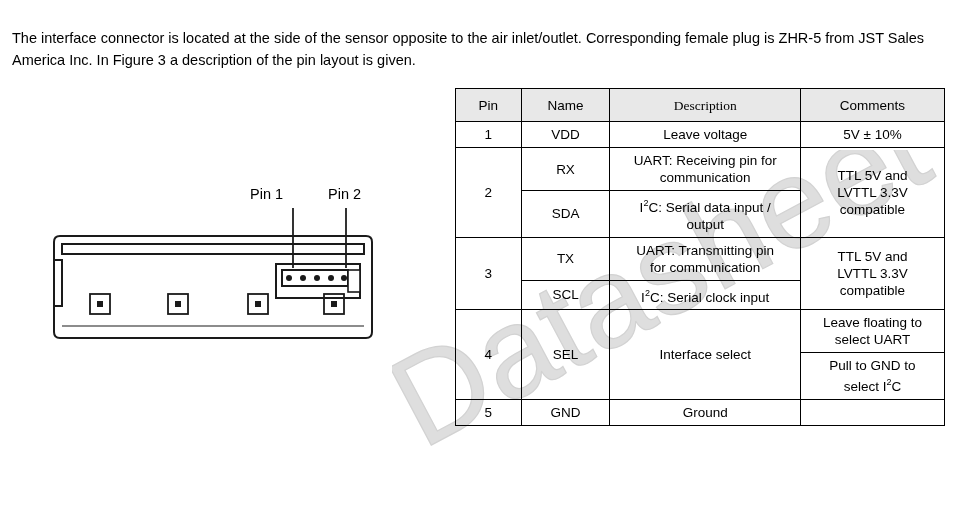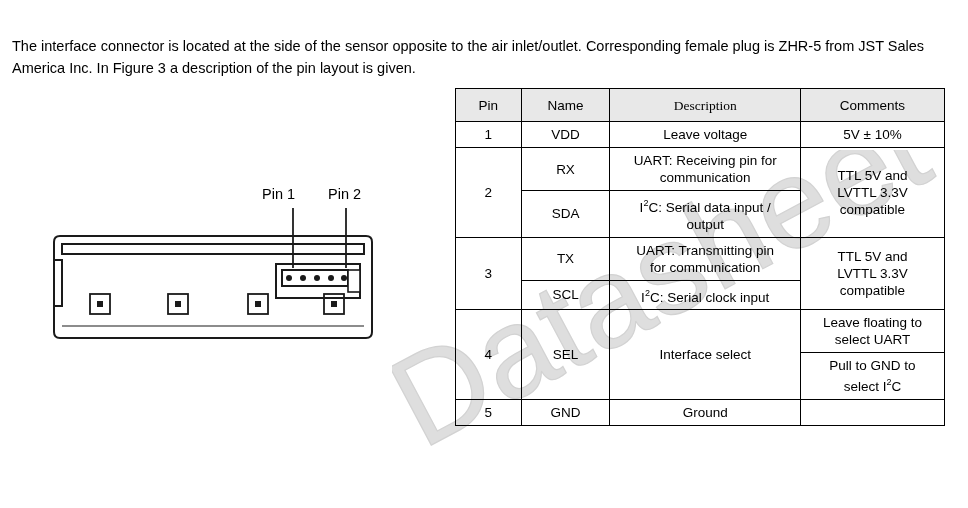--- a/index.html
+++ b/index.html
@@ -34,21 +34,21 @@
   .watermark svg {
     width: 100%;
     height: 100%;
     display: block;
   }
 
   
   .intro {
     position: absolute;
     left: 12px;
-    top: 20px;
+    top: 12px;
     width: 944px;
     font-size: 14.5px;
     line-height: 22px;
     color: #000;
   }
 
   
   .figure-area {
     position: absolute;
     left: 10px;
@@ -60,21 +60,21 @@
     position: absolute;
     left: 0;
     top: 0;
   }
   .pin-label {
     position: absolute;
     font-size: 14.5px;
     color: #000;
     white-space: nowrap;
   }
-  .pin-label.l1 { left: 252px; top: 26px; }
+  .pin-label.l1 { left: 240px; top: 26px; }
   .pin-label.l5 { left: 318px; top: 26px; }
 
   .figure-caption {
     position: absolute;
     left: 12px;
     top: 452px;
     width: 390px;
     font-size: 13px;
     line-height: 19px;
     text-align: justify;

